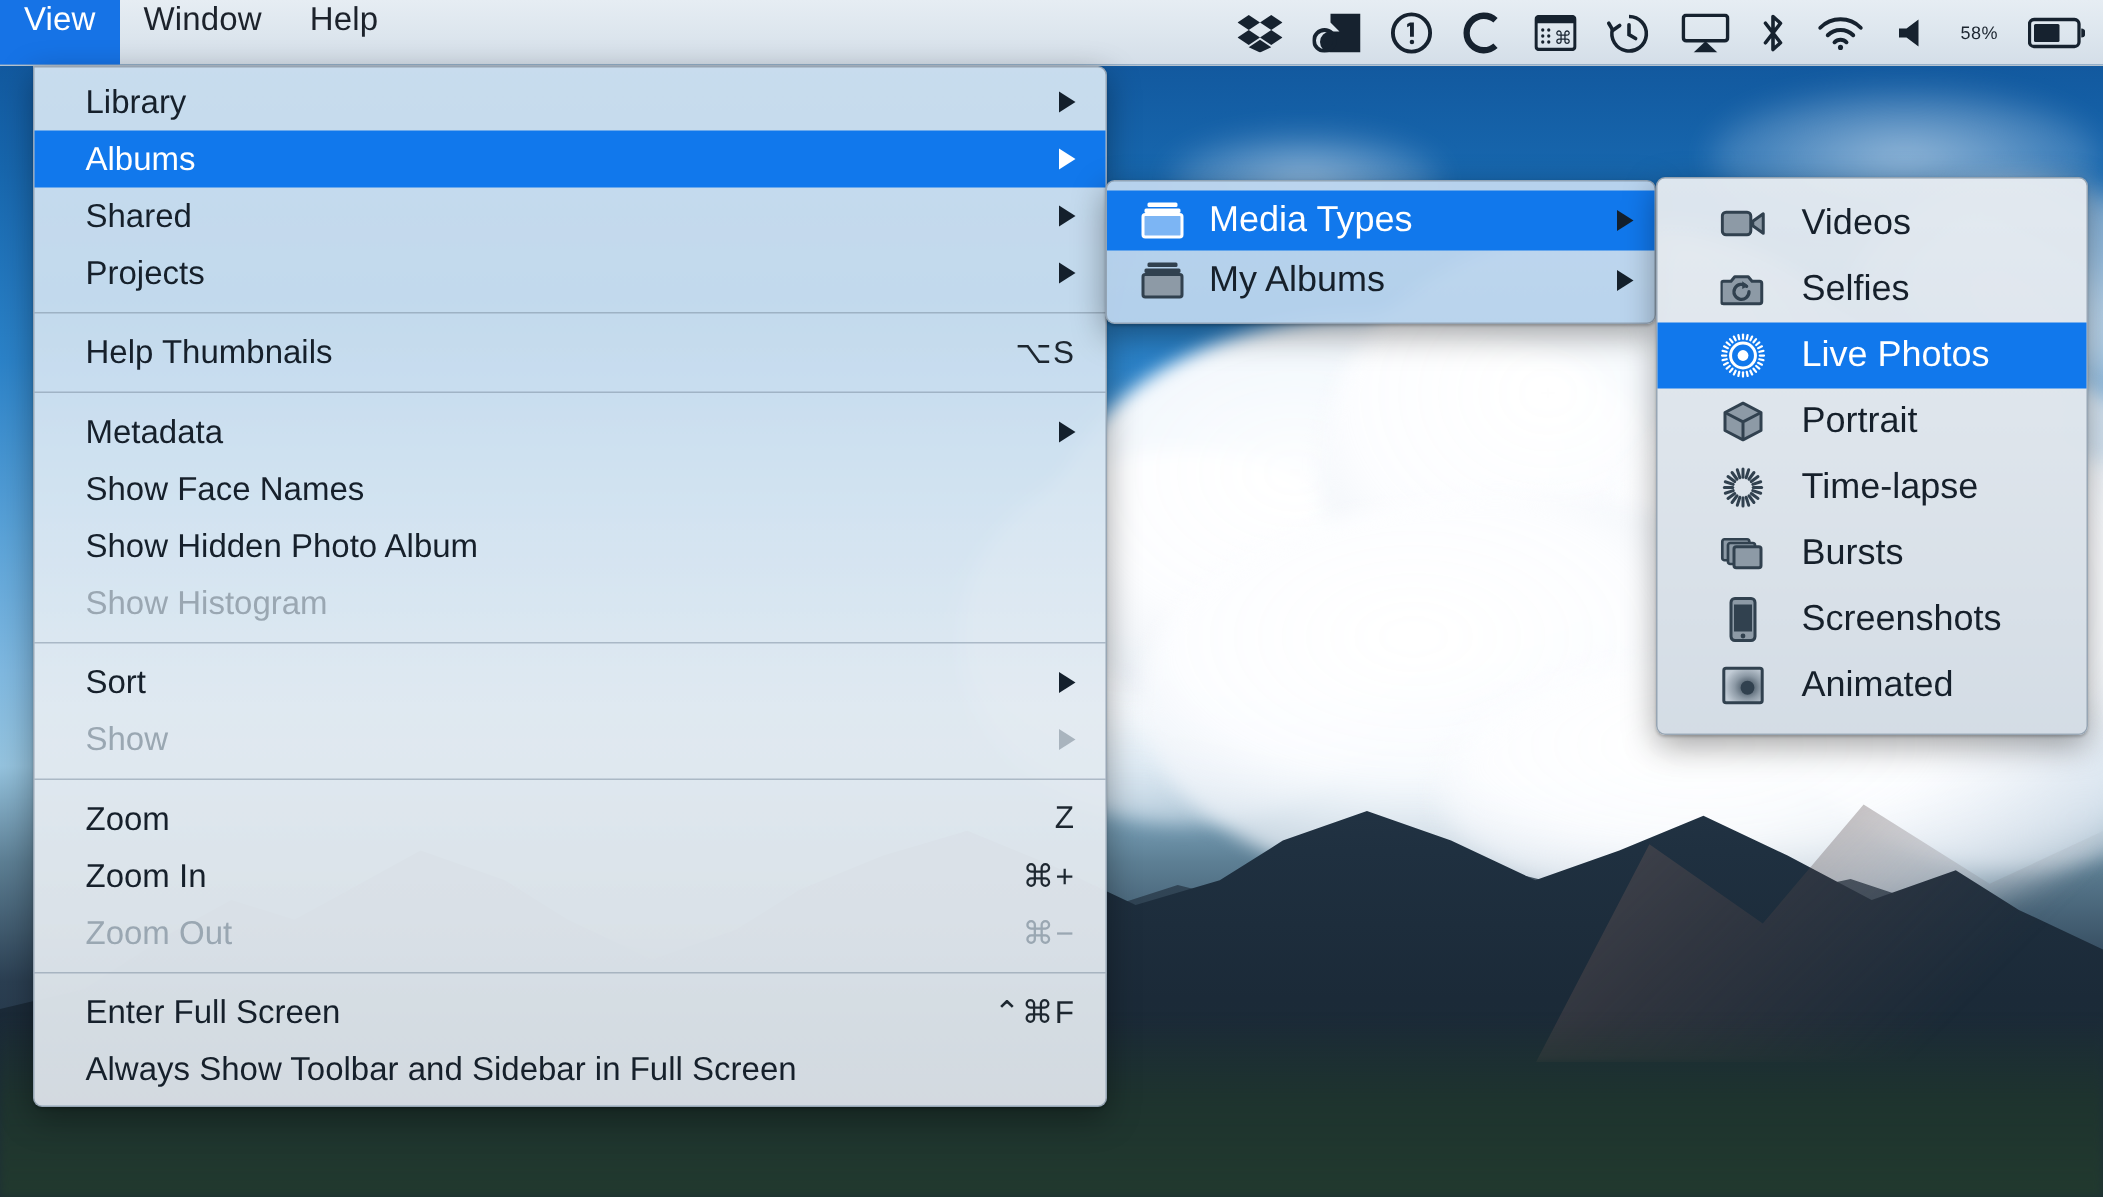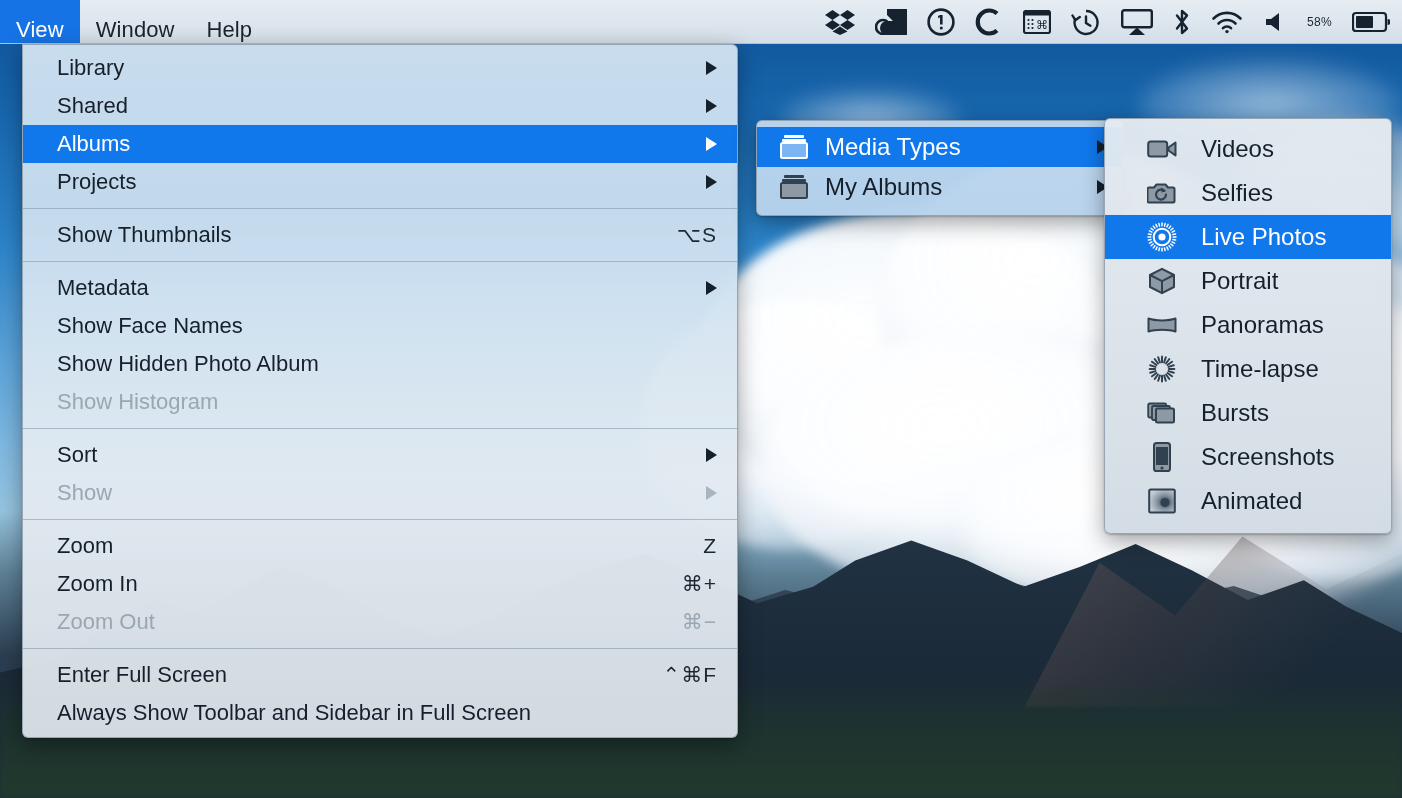--- a/index.html
+++ b/index.html
@@ -71,21 +71,21 @@
   }
 
   
   #menubar {
     position:absolute; left:0; top:0; width:1402px; height:44px; z-index:40;
     background:linear-gradient(180deg,#e6edf3 0%,#dde6ee 52%,#d4dee8 100%);
     border-bottom:1px solid #b6c3cf;
     display:flex; align-items:stretch;
   }
   .mb-title {
-    display:flex; align-items:flex-end; padding:0 16px;
+    display:flex; align-items:flex-start; padding:0 16px;
     font-size:22px; color:#1c222b; letter-spacing:.1px; cursor:default;
   }
   .mb-title.active { background:#1673e6; color:#ffffff; }
   #mb-right { margin-left:auto; display:flex; align-items:center; gap:20px; padding-right:12px; }
   .mb-icon { display:flex; align-items:center; justify-content:center; color:#1c2530; }
   .mb-batt-text { font-size:12px; color:#1c2530; letter-spacing:.3px; }
 
   
   .menu-panel {
     position:absolute; z-index:50;
@@ -103,21 +103,20 @@
       rgba(226,234,241,.97) 62%,
       rgba(223,230,236,.97) 82%,
       rgba(216,223,230,.97) 100%);
     border-top-left-radius:0;
     padding-top:4px;
   }
   #albums-submenu {
     left:737px; top:120px; width:367px;
     background:linear-gradient(180deg, rgba(189,214,238,.97) 0%, rgba(183,210,236,.97) 100%);
     padding:6px 0 8px;
-    margin-left:19px;
   }
   #media-submenu {
     left:1104px; top:118px; width:288px;
     background:linear-gradient(180deg,
       rgba(228,234,240,.97) 0%,
       rgba(222,229,236,.97) 35%,
       rgba(216,224,232,.97) 70%,
       rgba(210,219,228,.97) 100%);
     padding:8px 0 10px;
   }
@@ -283,35 +282,35 @@
       </svg>
     </span>
   </div>
 </div>
 
 <div class="menu-panel" id="view-menu">
     <div class="m-item">
       <span class="label">Library</span>
       <span class="arrow"></span>
     </div>
-    <div class="m-item">
-      <span class="label">Shared</span>
-      <span class="arrow"></span>
-    </div>
     <div class="m-item sel">
       <span class="label">Albums</span>
       <span class="arrow"></span>
     </div>
     <div class="m-item">
+      <span class="label">Shared</span>
+      <span class="arrow"></span>
+    </div>
+    <div class="m-item">
       <span class="label">Projects</span>
       <span class="arrow"></span>
     </div>
     <div class="m-sep"></div>
     <div class="m-item">
-      <span class="label">Show Thumbnails</span>
+      <span class="label">Help Thumbnails</span>
       <span class="shortcut">⌥S</span>
     </div>
     <div class="m-sep"></div>
     <div class="m-item">
       <span class="label">Metadata</span>
       <span class="arrow"></span>
     </div>
     <div class="m-item">
       <span class="label">Show Face Names</span>
     </div>
@@ -439,28 +438,20 @@
       <span class="ico">
         <svg width="28" height="28" viewBox="0 0 28 28">
         <path d="M14 1.8 26 8v12l-12 6.2L2 20V8z" fill="#8d9aa6" stroke="#31414f" stroke-width="2" stroke-linejoin="round"></path>
         <path d="M2 8l12 6.2L26 8M14 14.2V26.2" fill="none" stroke="#31414f" stroke-width="2" stroke-linejoin="round"></path>
       </svg>
       </span>
       <span class="label">Portrait</span>
     </div>
     <div class="s-item">
       <span class="ico">
-        <svg width="30" height="20" viewBox="0 0 30 20">
-        <path d="M1.5 3.5C8 6 22 6 28.5 3.5v13C22 14 8 14 1.5 16.5z" fill="#8d9aa6" stroke="#31414f" stroke-width="2" stroke-linejoin="round"></path>
-      </svg>
-      </span>
-      <span class="label">Panoramas</span>
-    </div>
-    <div class="s-item">
-      <span class="ico">
         <svg width="28" height="28" viewBox="0 0 28 28">
           <line x1="14.0" y1="7.2" x2="14.0" y2="1.6" stroke="#31414f" stroke-width="2" stroke-linecap="round"></line>
           <line x1="16.1" y1="7.5" x2="17.8" y2="2.2" stroke="#31414f" stroke-width="2" stroke-linecap="round"></line>
           <line x1="18.0" y1="8.5" x2="21.3" y2="4.0" stroke="#31414f" stroke-width="2" stroke-linecap="round"></line>
           <line x1="19.5" y1="10.0" x2="24.0" y2="6.7" stroke="#31414f" stroke-width="2" stroke-linecap="round"></line>
           <line x1="20.5" y1="11.9" x2="25.8" y2="10.2" stroke="#31414f" stroke-width="2" stroke-linecap="round"></line>
           <line x1="20.8" y1="14.0" x2="26.4" y2="14.0" stroke="#31414f" stroke-width="2" stroke-linecap="round"></line>
           <line x1="20.5" y1="16.1" x2="25.8" y2="17.8" stroke="#31414f" stroke-width="2" stroke-linecap="round"></line>
           <line x1="19.5" y1="18.0" x2="24.0" y2="21.3" stroke="#31414f" stroke-width="2" stroke-linecap="round"></line>
           <line x1="18.0" y1="19.5" x2="21.3" y2="24.0" stroke="#31414f" stroke-width="2" stroke-linecap="round"></line>

